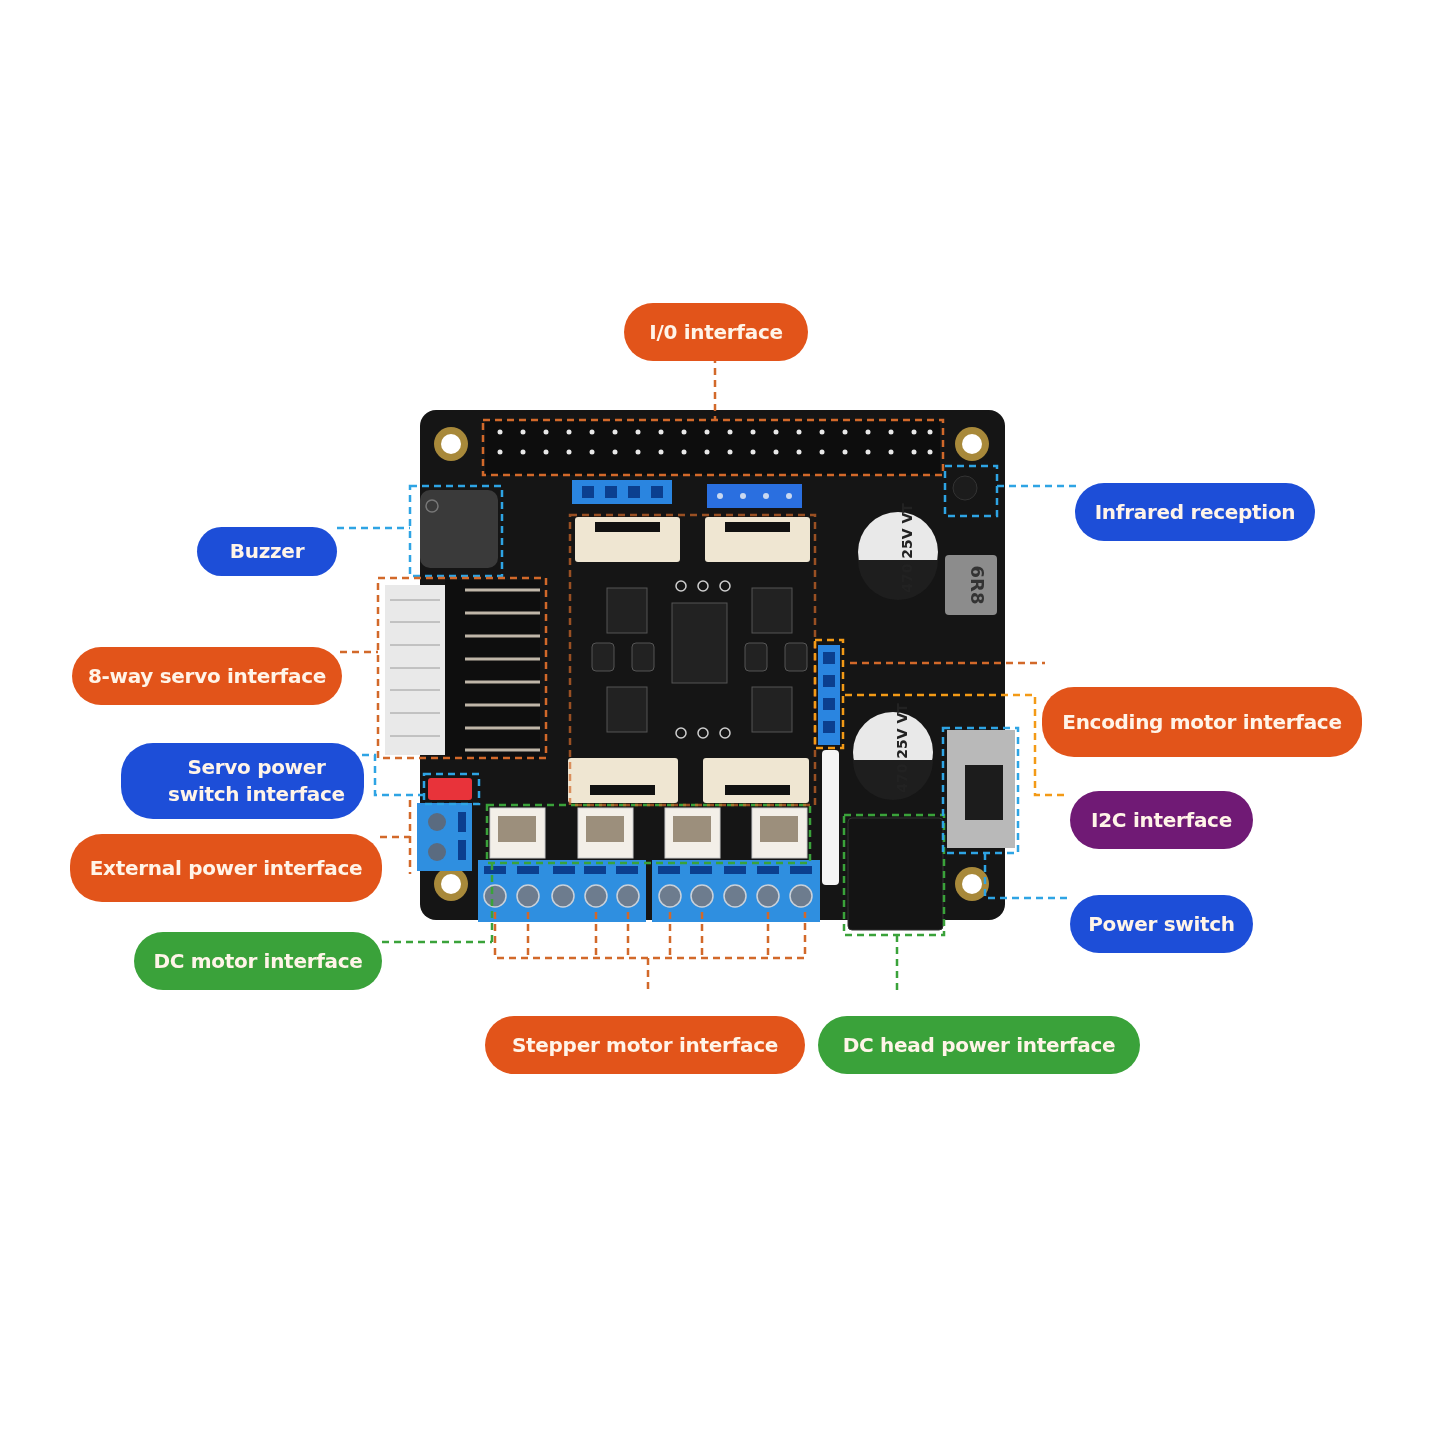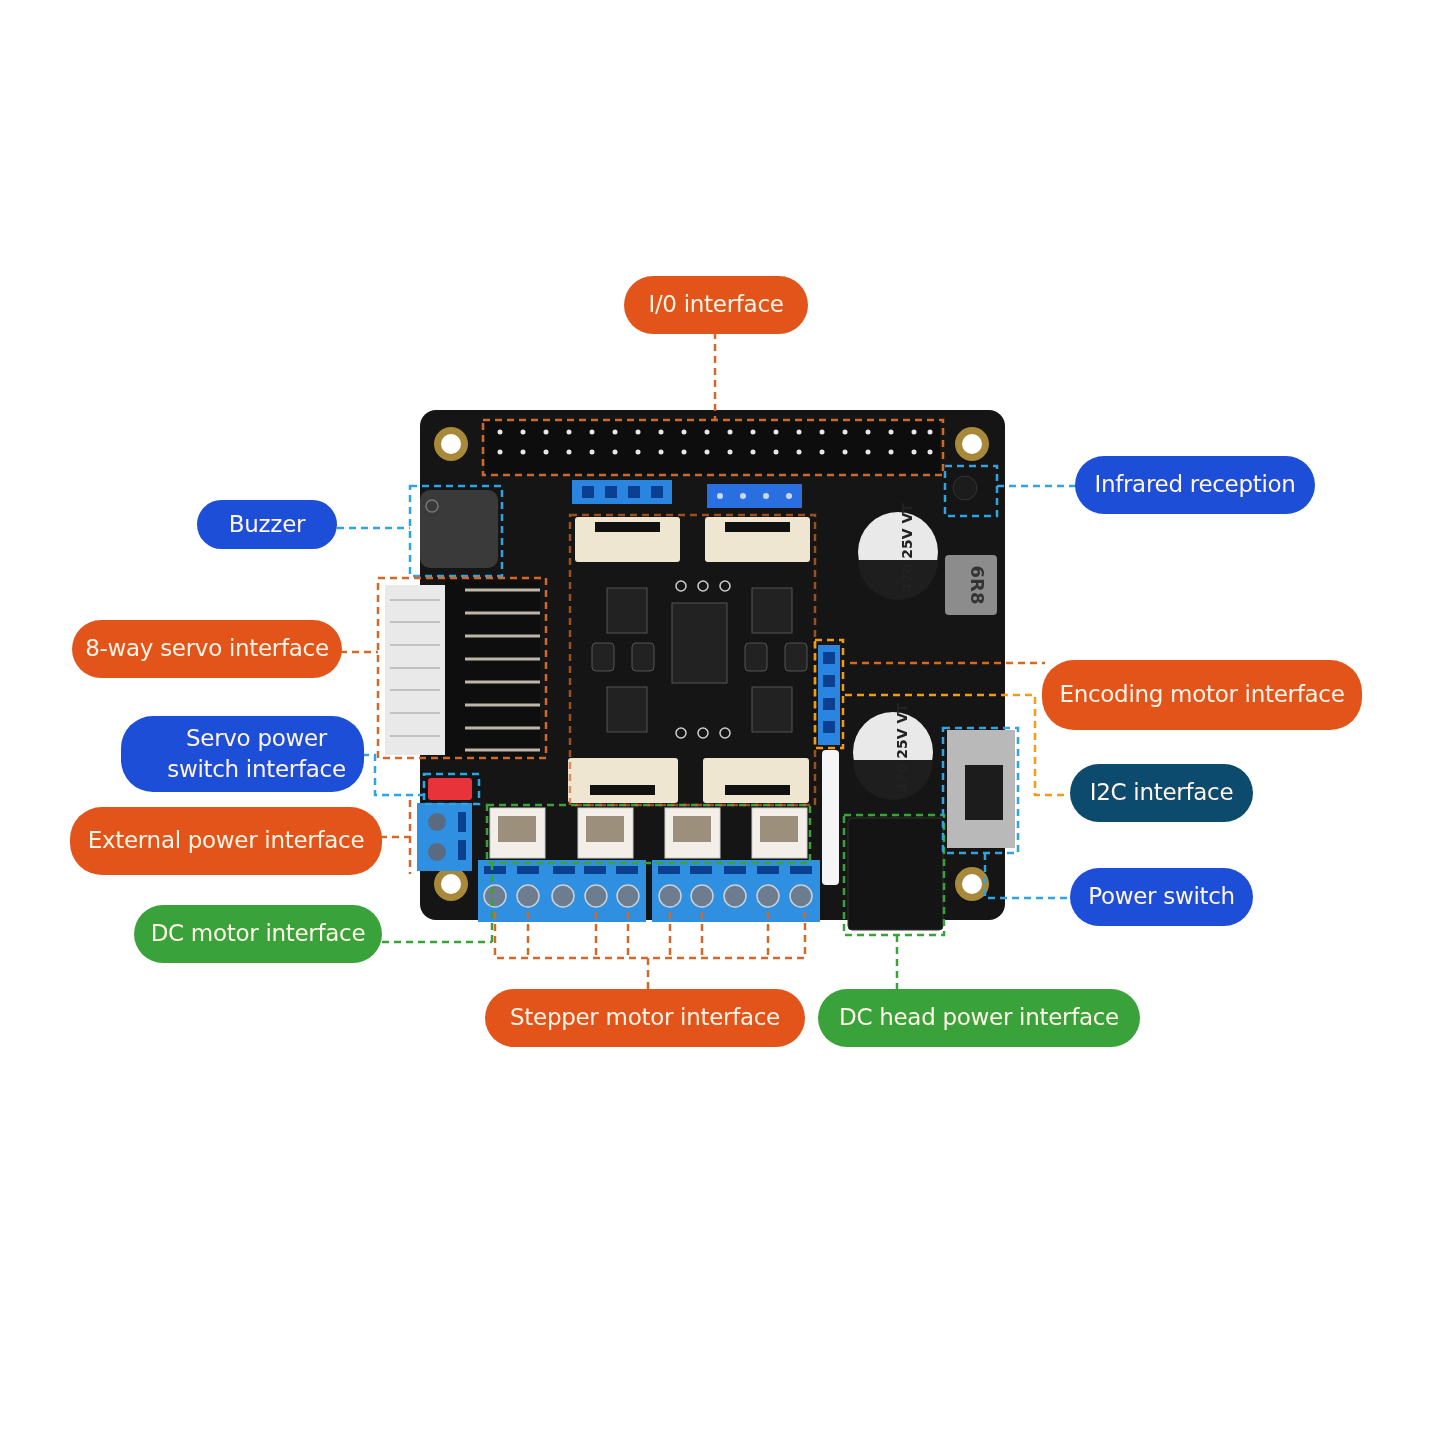--- a/index.html
+++ b/index.html
@@ -1,21 +1,21 @@
 <!DOCTYPE html>
 <html><head>
 <meta charset="utf-8">
 <style>
   html,body{margin:0;padding:0;background:#ffffff;}
   body{width:1445px;height:1445px;position:relative;overflow:hidden;font-family:"DejaVu Sans","Liberation Sans",sans-serif;}
-  .pill{position:absolute;border-radius:32px;color:#fff4e8;font-weight:normal;font-size:23px;display:flex;align-items:center;justify-content:center;text-align:center;line-height:1.35;letter-spacing:-0.3px;box-sizing:border-box;white-space:nowrap;}
+  .pill{position:absolute;border-radius:32px;color:#fff4e8;font-weight:bold;font-size:20px;display:flex;align-items:center;justify-content:center;text-align:center;line-height:1.35;letter-spacing:-0.3px;box-sizing:border-box;white-space:nowrap;margin-top:27px;}
   .pill.orange{background:#e2541a;}
   .pill.blue{background:#1d4ed8;}
   .pill.green{background:#3aa23a;}
-  .pill.amber{background:#0c4a6e;}
+  .pill.amber{background:#701a75;}
   .pill.twoline{white-space:normal;justify-content:flex-start;padding-left:28px;text-align:left;}
   svg.overlay{position:absolute;left:0;top:0;width:1445px;height:1445px;pointer-events:none;}
   .board{position:absolute;left:420px;top:410px;width:585px;height:510px;background:#151515;border-radius:16px;}
 </style>
 </head>
 <body>
 
 <div class="board"></div>
 
 <svg class="overlay" viewBox="0 0 1445 1445" xmlns="http://www.w3.org/2000/svg">

